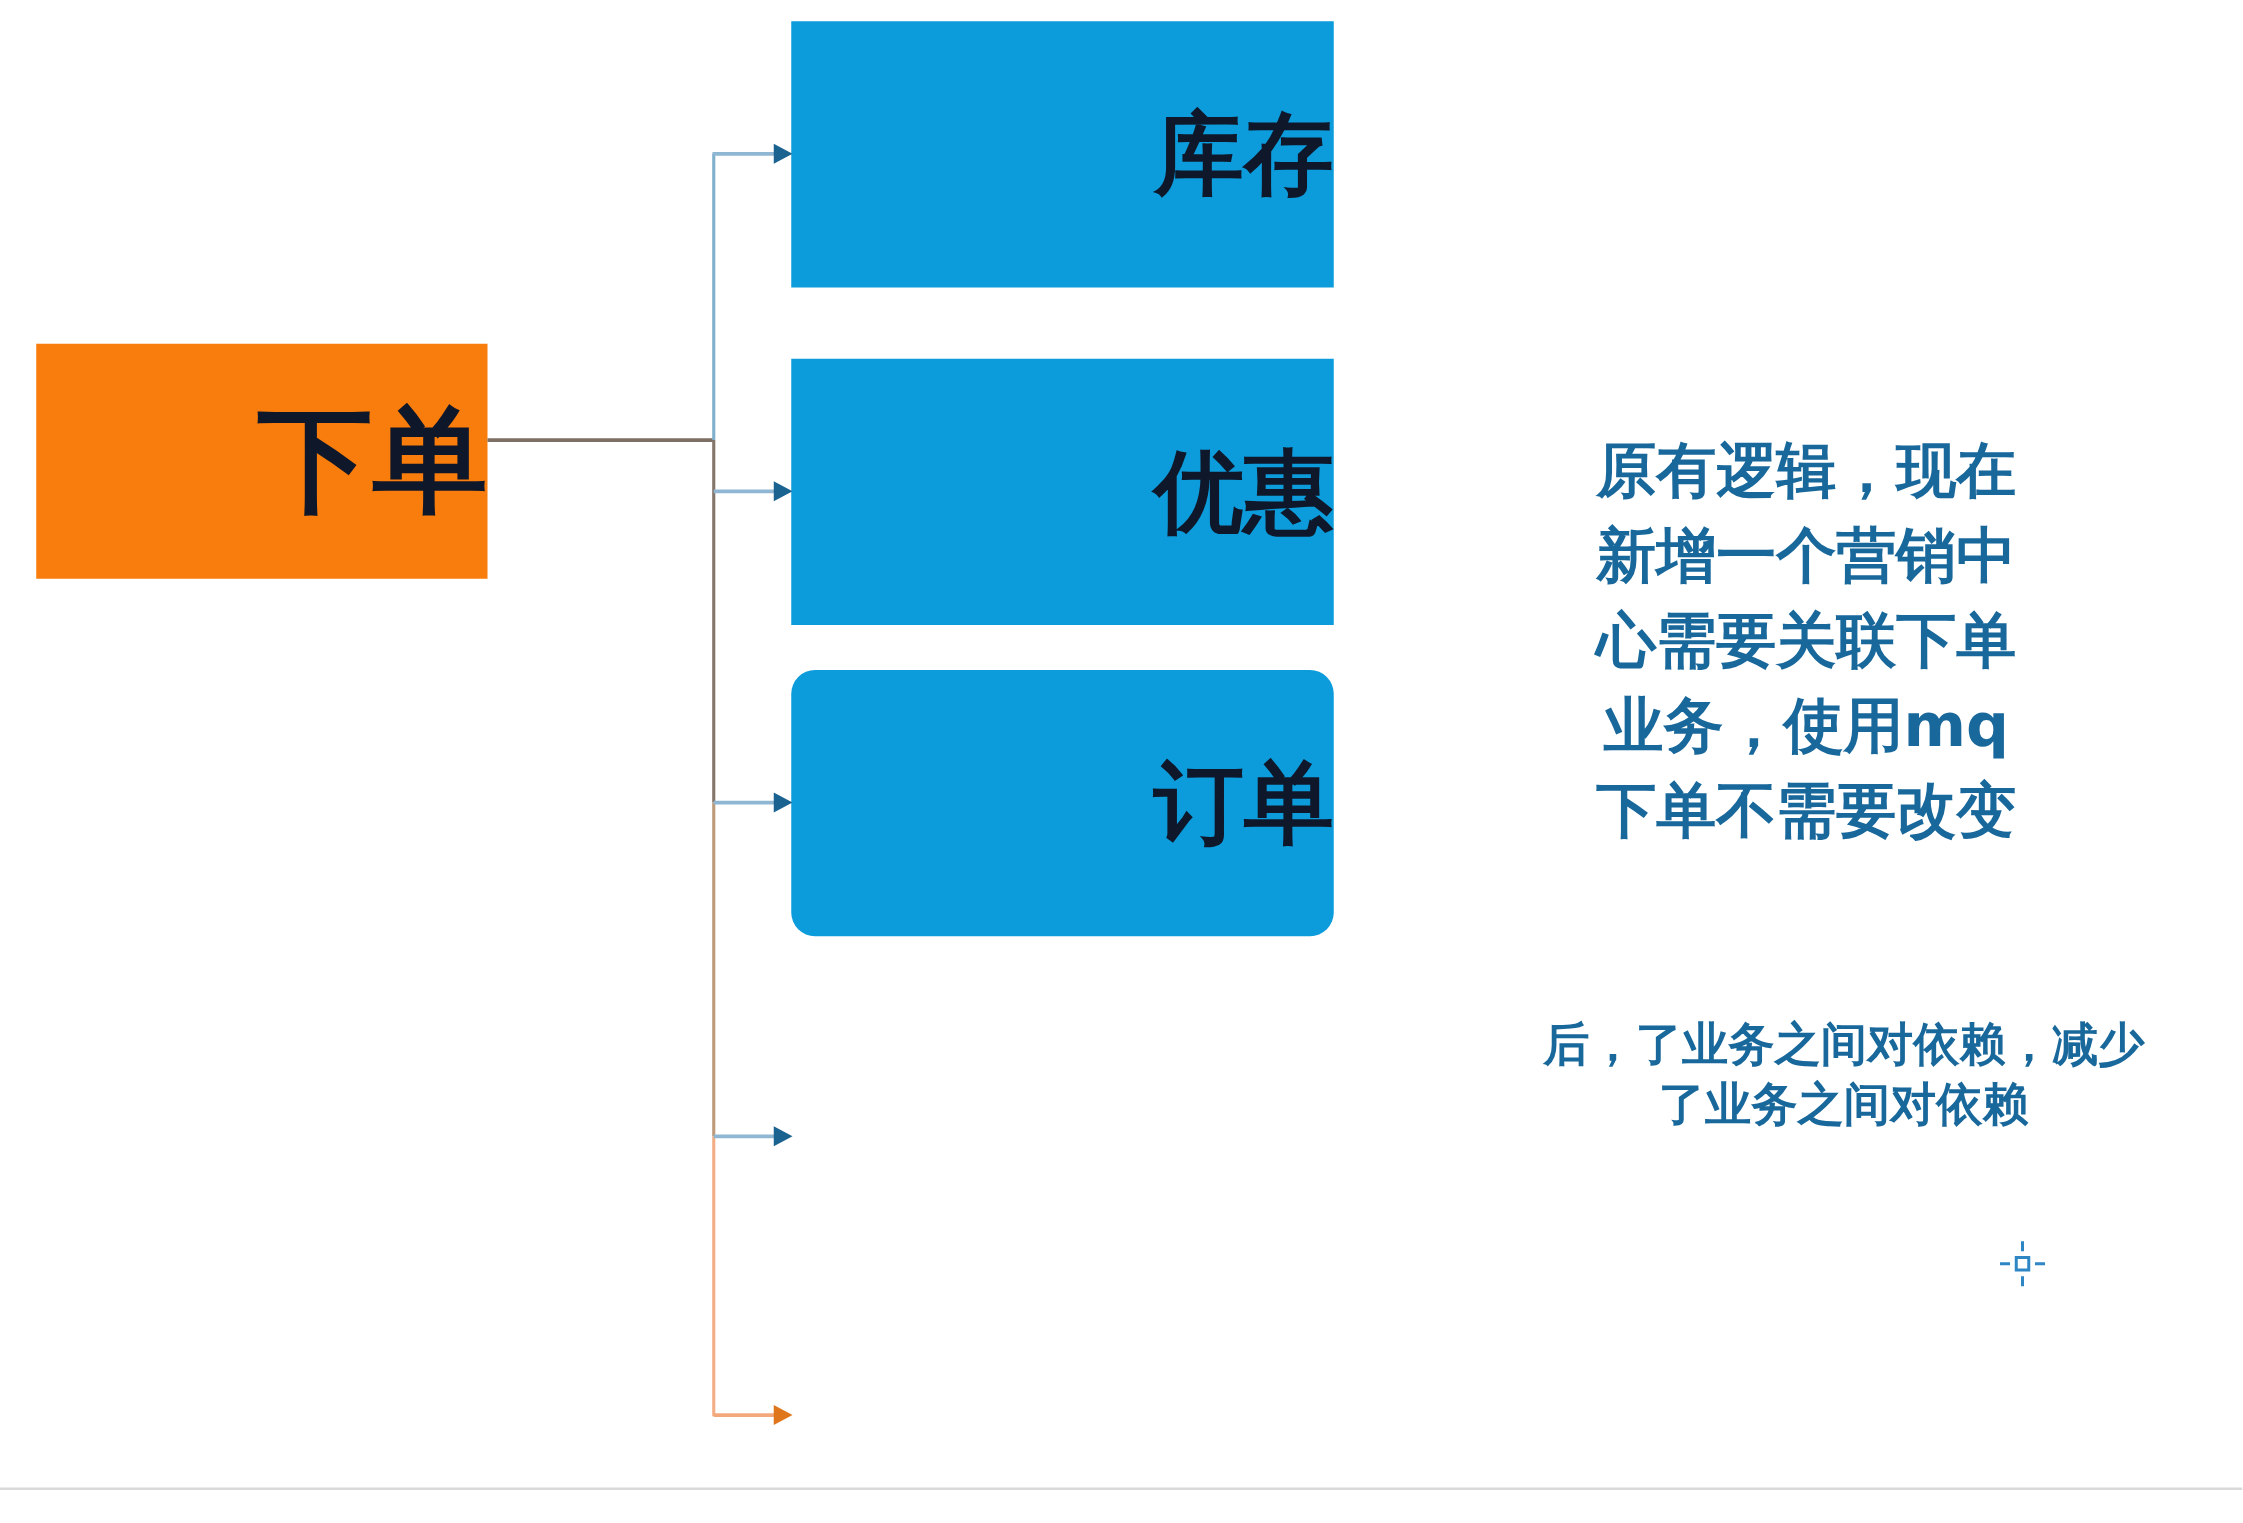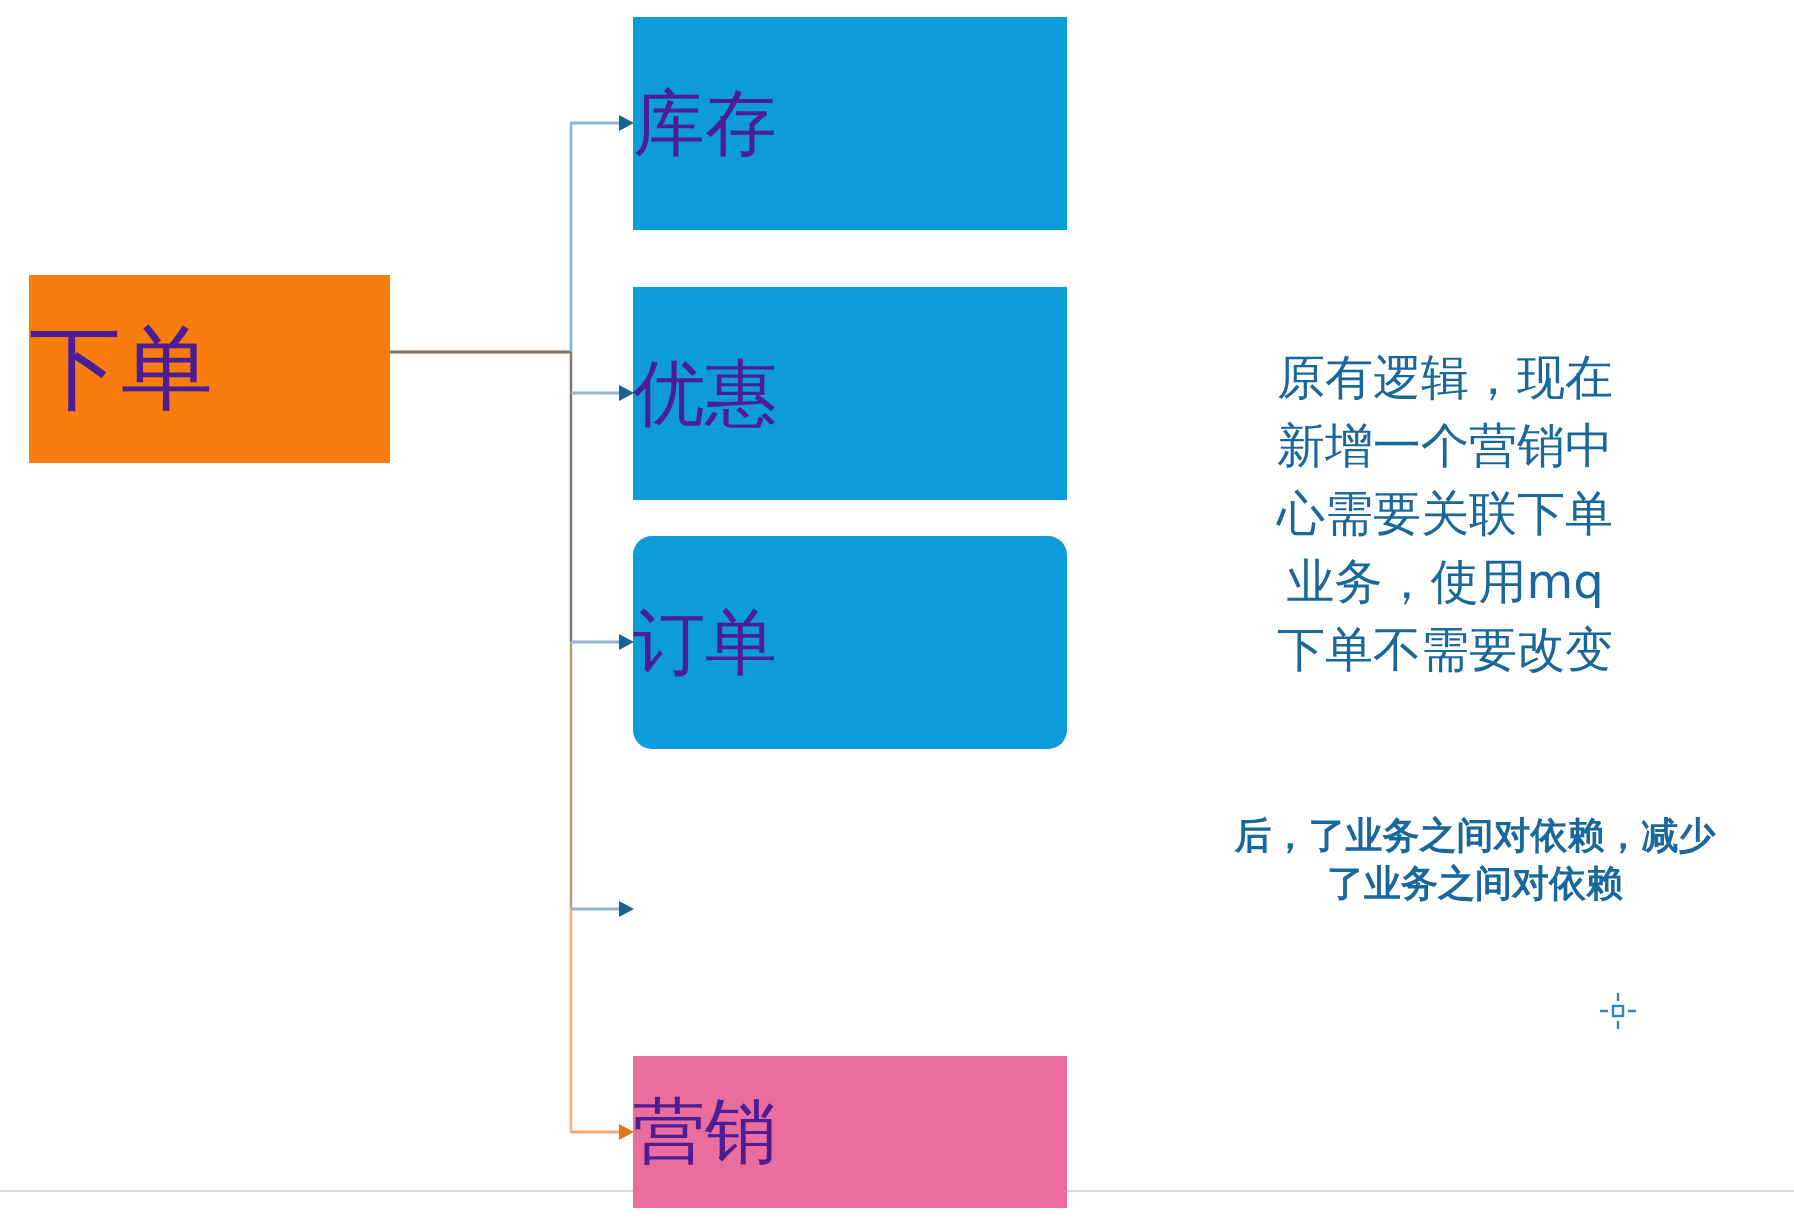--- a/index.html
+++ b/index.html
@@ -8,23 +8,24 @@
     width: 1794px;
     height: 1218px;
     background: #ffffff;
     overflow: hidden;
     font-family: "DejaVu Sans", "Liberation Sans", sans-serif;
   }
   .node {
     position: absolute;
     display: flex;
     align-items: center;
-    justify-content: flex-start;
-    color: #4c1d95;
+    justify-content: flex-end;
+    color: #0f172a;
     user-select: none;
+    font-weight: bold;
   }
   .node-source {
     left: 29px; top: 275px; width: 361px; height: 188px;
     background: #F97D0C;
     font-size: 92px;
   }
   .node-target {
     left: 633px; width: 434px; height: 213px;
     background: #0C9CDB;
     font-size: 72px;
@@ -49,21 +50,21 @@
     z-index: 1;
   }
   .annotation {
     position: absolute;
     color: #19689C;
     text-align: center;
     z-index: 2;
   }
   .annotation-top {
     left: 1230px; top: 343px; width: 430px;
-    font-size: 48px; line-height: 68px; font-weight: 400;
+    font-size: 48px; line-height: 68px; font-weight: 700;
   }
   .annotation-bottom {
     left: 1210px; top: 812px; width: 530px;
     font-size: 37px; line-height: 48px; font-weight: 700;
   }
   .annotation .line { display: block; }
 </style>
 </head>
 <body>
 
@@ -107,23 +108,20 @@
 
   <div class="node node-target node-inventory">
     <span>库存</span>
   </div>
   <div class="node node-target node-discount">
     <span>优惠</span>
   </div>
   <div class="node node-target node-order">
     <span>订单</span>
   </div>
-  <div class="node node-target node-marketing">
-    <span>营销</span>
-  </div>
 
   <div class="annotation annotation-top">
     <span class="line">原有逻辑，现在</span>
     <span class="line">新增一个营销中</span>
     <span class="line">心需要关联下单</span>
     <span class="line">业务，使用mq</span>
     <span class="line">下单不需要改变</span>
   </div>
 
   <div class="annotation annotation-bottom">

